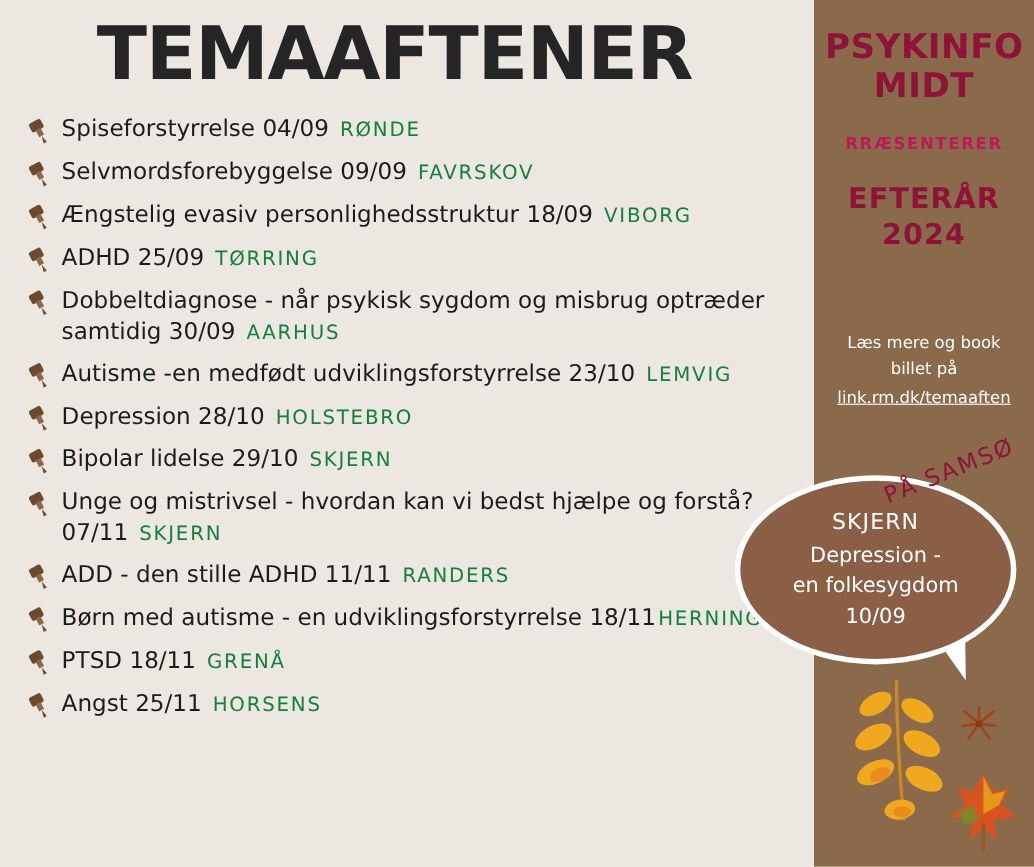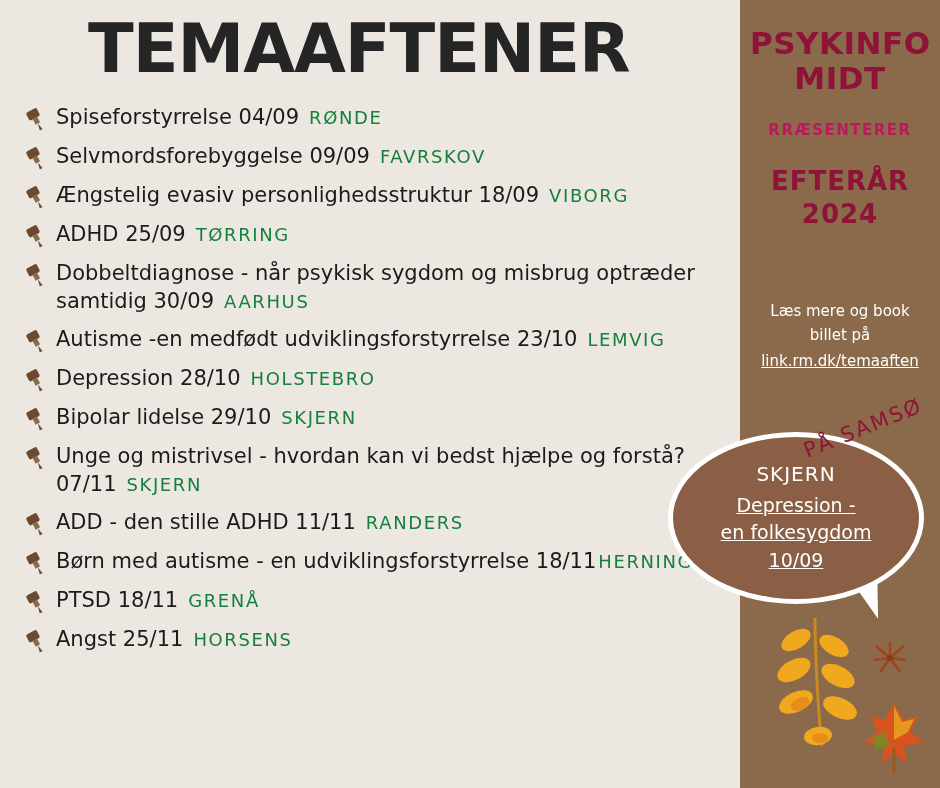--- a/index.html
+++ b/index.html
@@ -173,21 +173,20 @@
     font-family: "DejaVu Sans", sans-serif;
   }
   .bubble-badge {
     font-size: 20px;
     letter-spacing: 1px;
     margin-bottom: 6px;
   }
   .bubble-title {
     font-size: 19px;
     line-height: 1.45;
-    text-decoration: underline;
   }
   .samso {
     position: absolute;
     left: 132px;
     top: -16px;
     font-family: "DejaVu Sans", sans-serif;
     font-size: 21px;
     letter-spacing: 2px;
     color: #8f1338;
     transform: rotate(-22deg);

